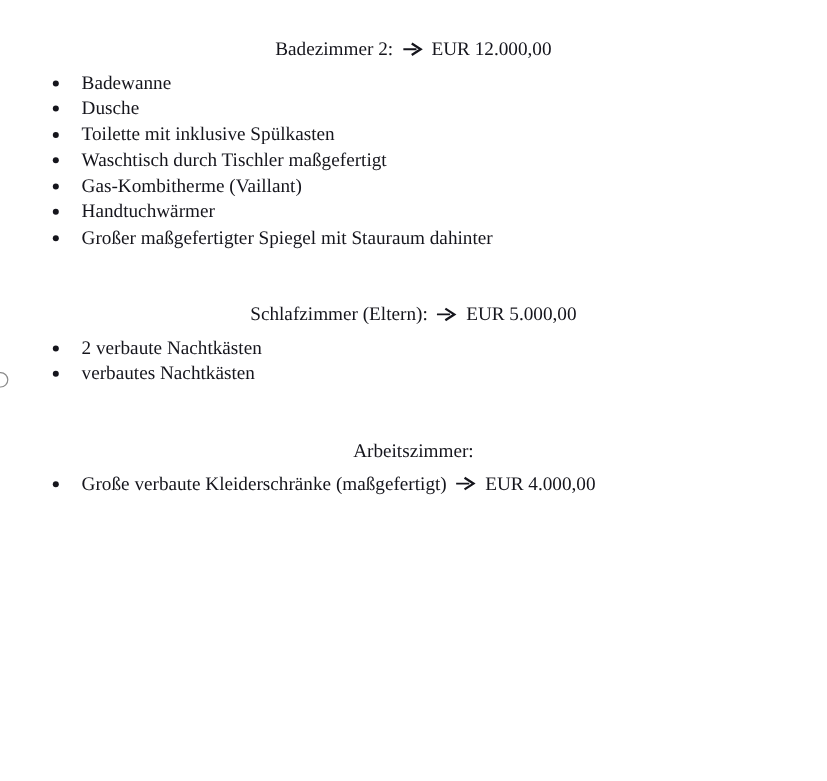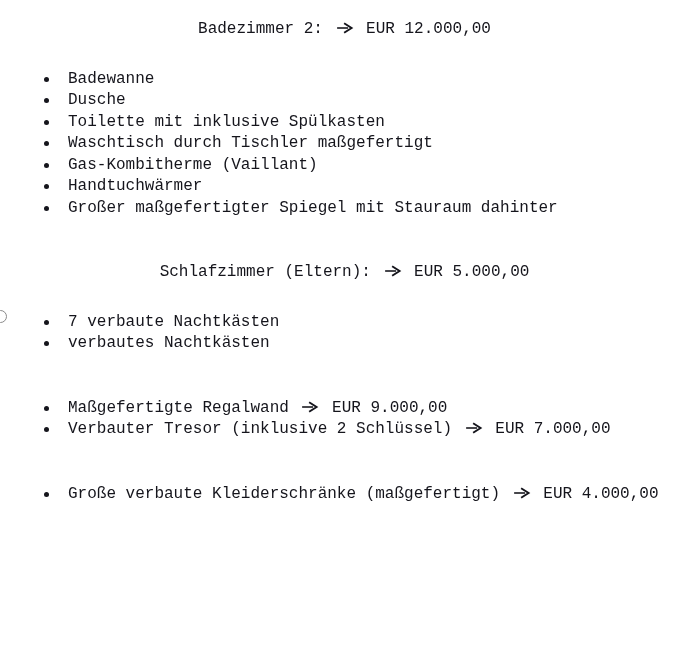--- a/index.html
+++ b/index.html
@@ -11,31 +11,30 @@
     height: 651px;
     background: #ffffff;
     font-family: "Liberation Serif", serif;
     font-size: 16px;
     line-height: 21.5px;
     color: #15151c;
     overflow: hidden;
     position: relative;
   }
   .doc {
-    padding-top: 19px;
-    font-family: Liberation Mono, monospace;
+    padding-top: 31px;
   }
   .heading {
     margin: 0;
     text-align: center;
     font-weight: normal;
     font-size: 16px;
   }
   ul.bullets {
-    margin: 28px 0 43px 0;
+    margin: 6px 0 43px 0;
     padding: 0 28px 0 68px;
     list-style: none;
   }
   ul.bullets li {
     position: relative;
   }
   ul.bullets li::before {
     content: "";
     position: absolute;
     left: -24px;
@@ -89,36 +88,27 @@
       <li><span>Großer maßgefertigter Spiegel mit Stauraum dahinter</span></li>
     </ul>
   </div>
 
   <div class="section">
     <p class="heading"><span>Schlafzimmer (Eltern):</span> <svg class="arrow" viewBox="0 0 20 16">
           <path class="shaft" d="M1 8 L13.5 8"></path>
           <path class="head" d="M9 2.5 L17.5 8 L9 13.5"></path>
         </svg> <span>EUR 5.000,00</span></p>
     <ul class="bullets">
-      <li><span>7 verbaute Nachtkästen</span></li>
+      <li><span>2 verbaute Nachtkästen</span></li>
       <li><span>verbautes Nachtkästen</span></li>
     </ul>
   </div>
 
   <div class="section">
-    <ul class="bullets">
-      <li><span>Maßgefertigte Regalwand</span> <svg class="arrow" viewBox="0 0 20 16">
-            <path class="shaft" d="M1 8 L13.5 8"></path>
-            <path class="head" d="M9 2.5 L17.5 8 L9 13.5"></path>
-          </svg> <span>EUR 9.000,00</span></li>
-      <li><span>Verbauter Tresor (inklusive 2 Schlüssel)</span> <svg class="arrow" viewBox="0 0 20 16">
-            <path class="shaft" d="M1 8 L13.5 8"></path>
-            <path class="head" d="M9 2.5 L17.5 8 L9 13.5"></path>
-          </svg> <span>EUR 7.000,00</span></li>
-    </ul>
+    <p class="heading"><span>Arbeitszimmer:</span></p>
   </div>
 
   <div class="section">
     <ul class="bullets">
       <li><span>Große verbaute Kleiderschränke (maßgefertigt)</span> <svg class="arrow" viewBox="0 0 20 16">
             <path class="shaft" d="M1 8 L13.5 8"></path>
             <path class="head" d="M9 2.5 L17.5 8 L9 13.5"></path>
           </svg> <span>EUR 4.000,00</span></li>
     </ul>
   </div>

